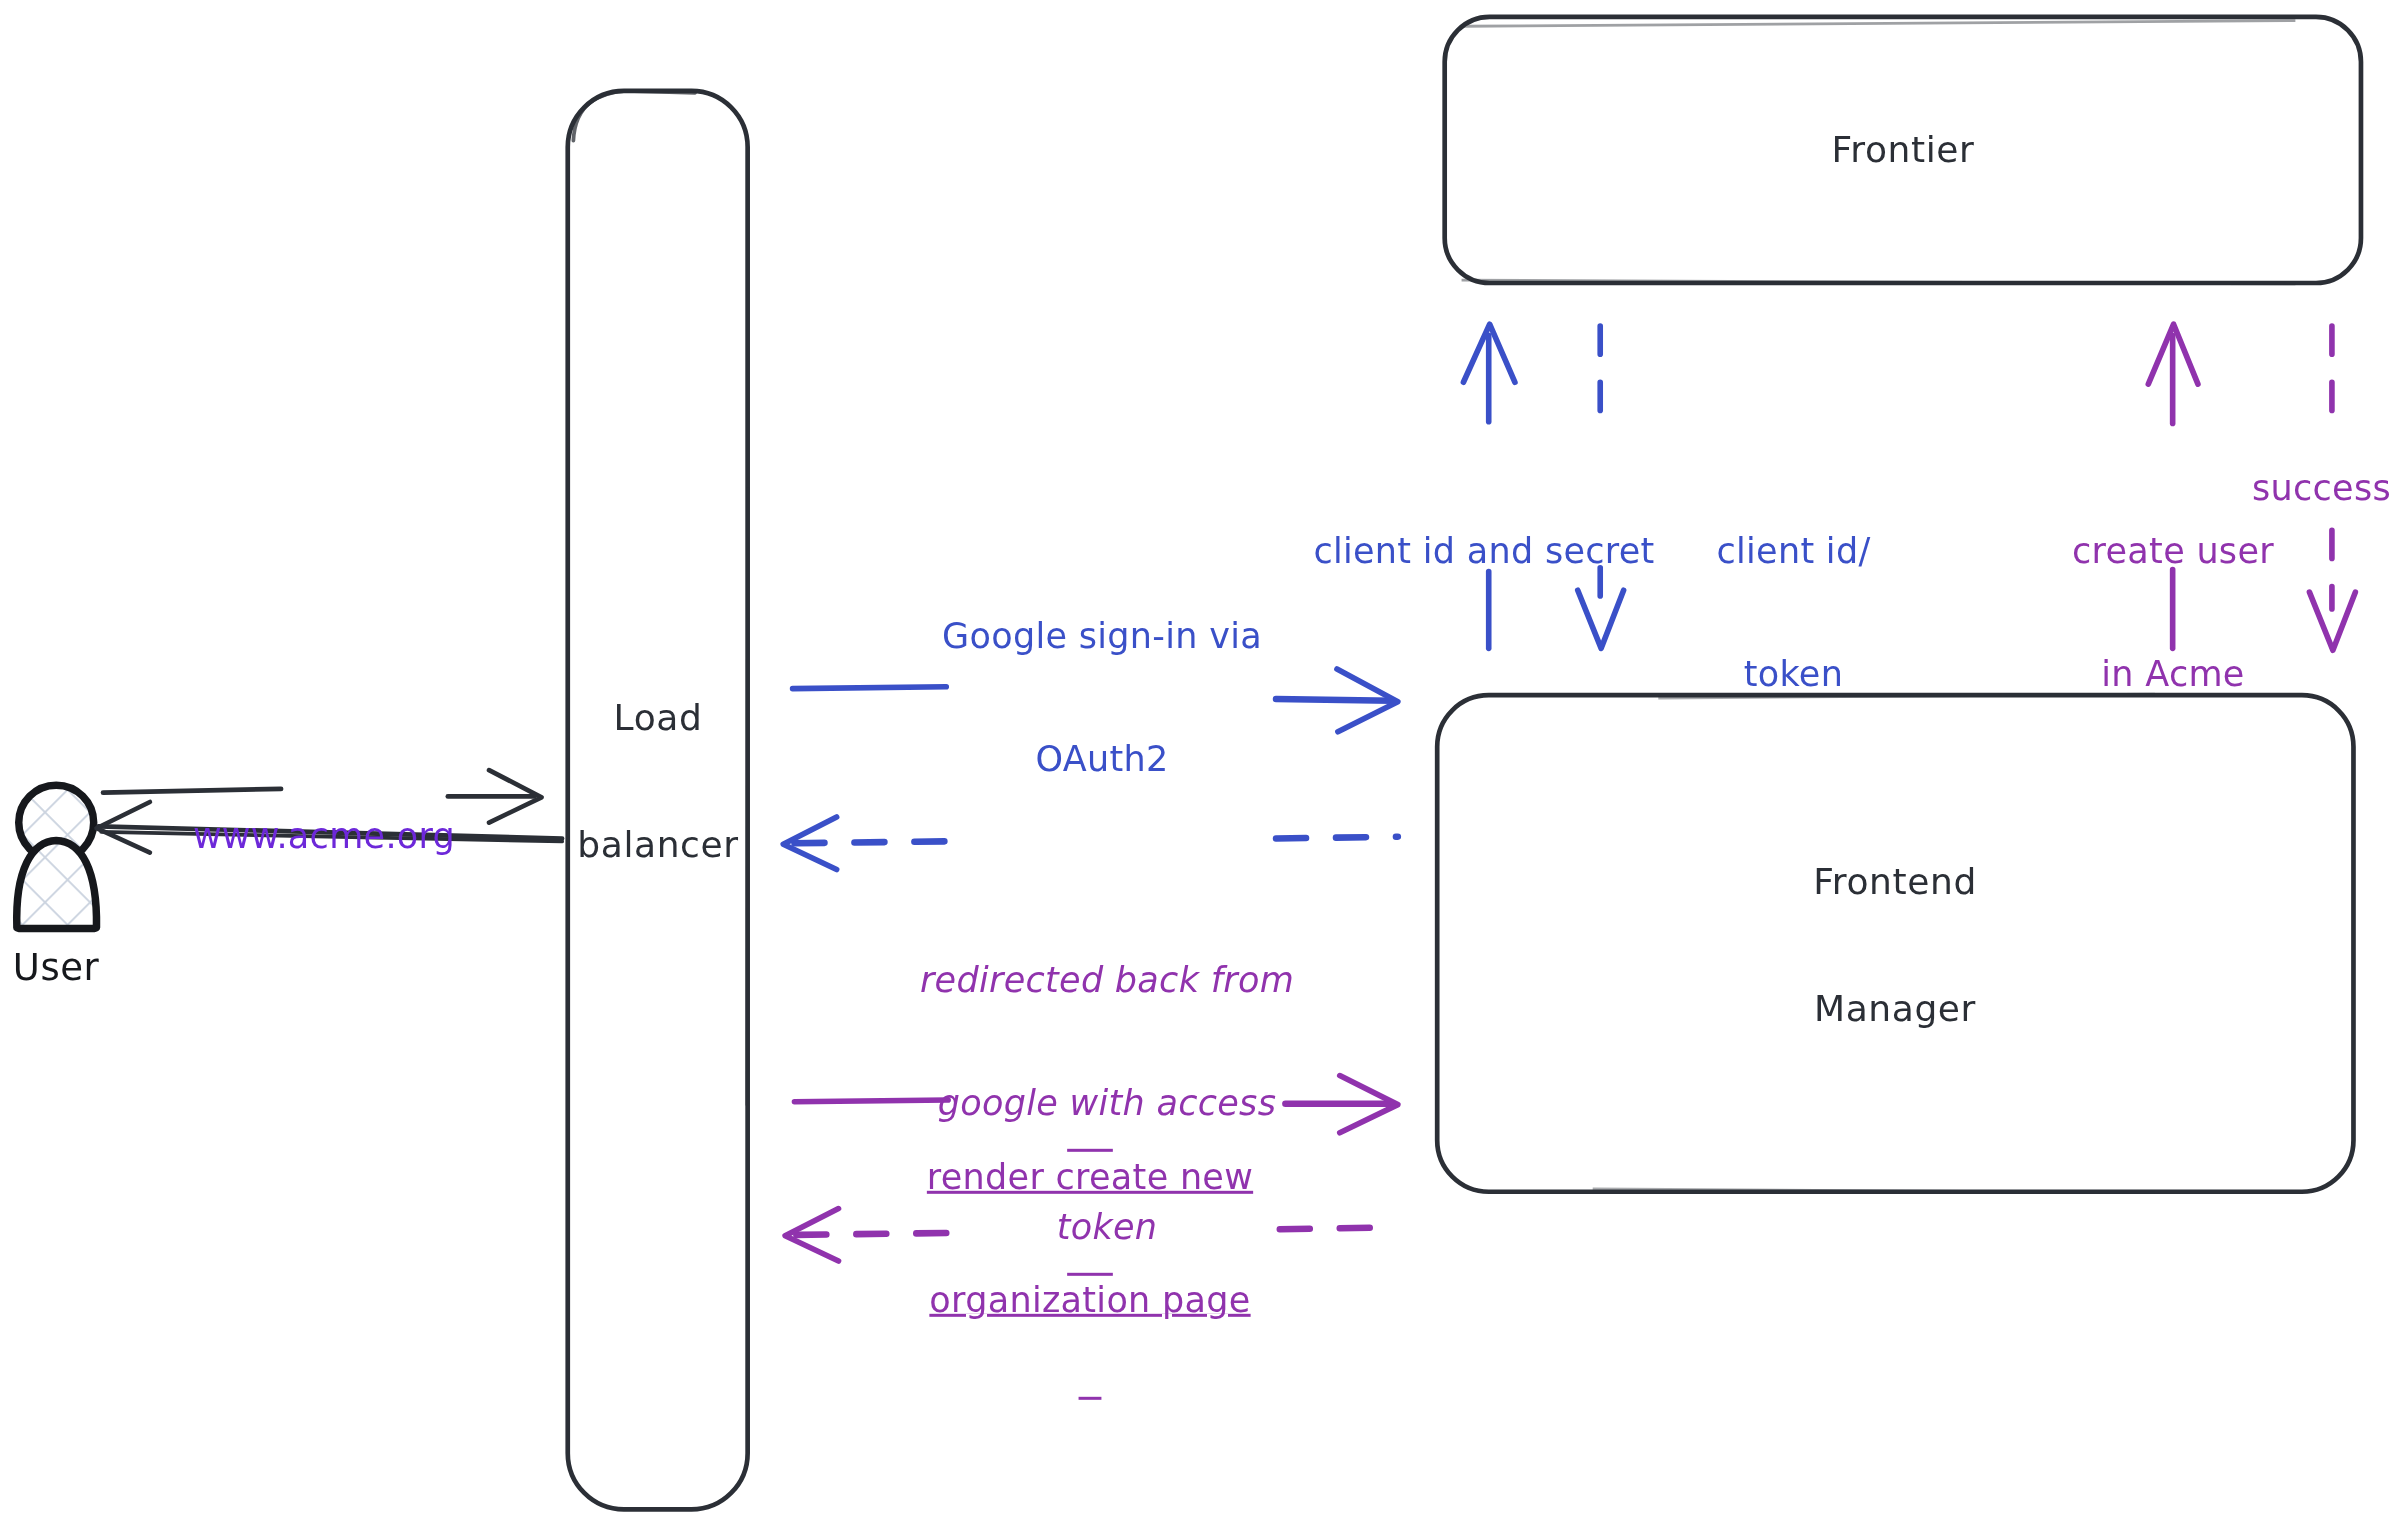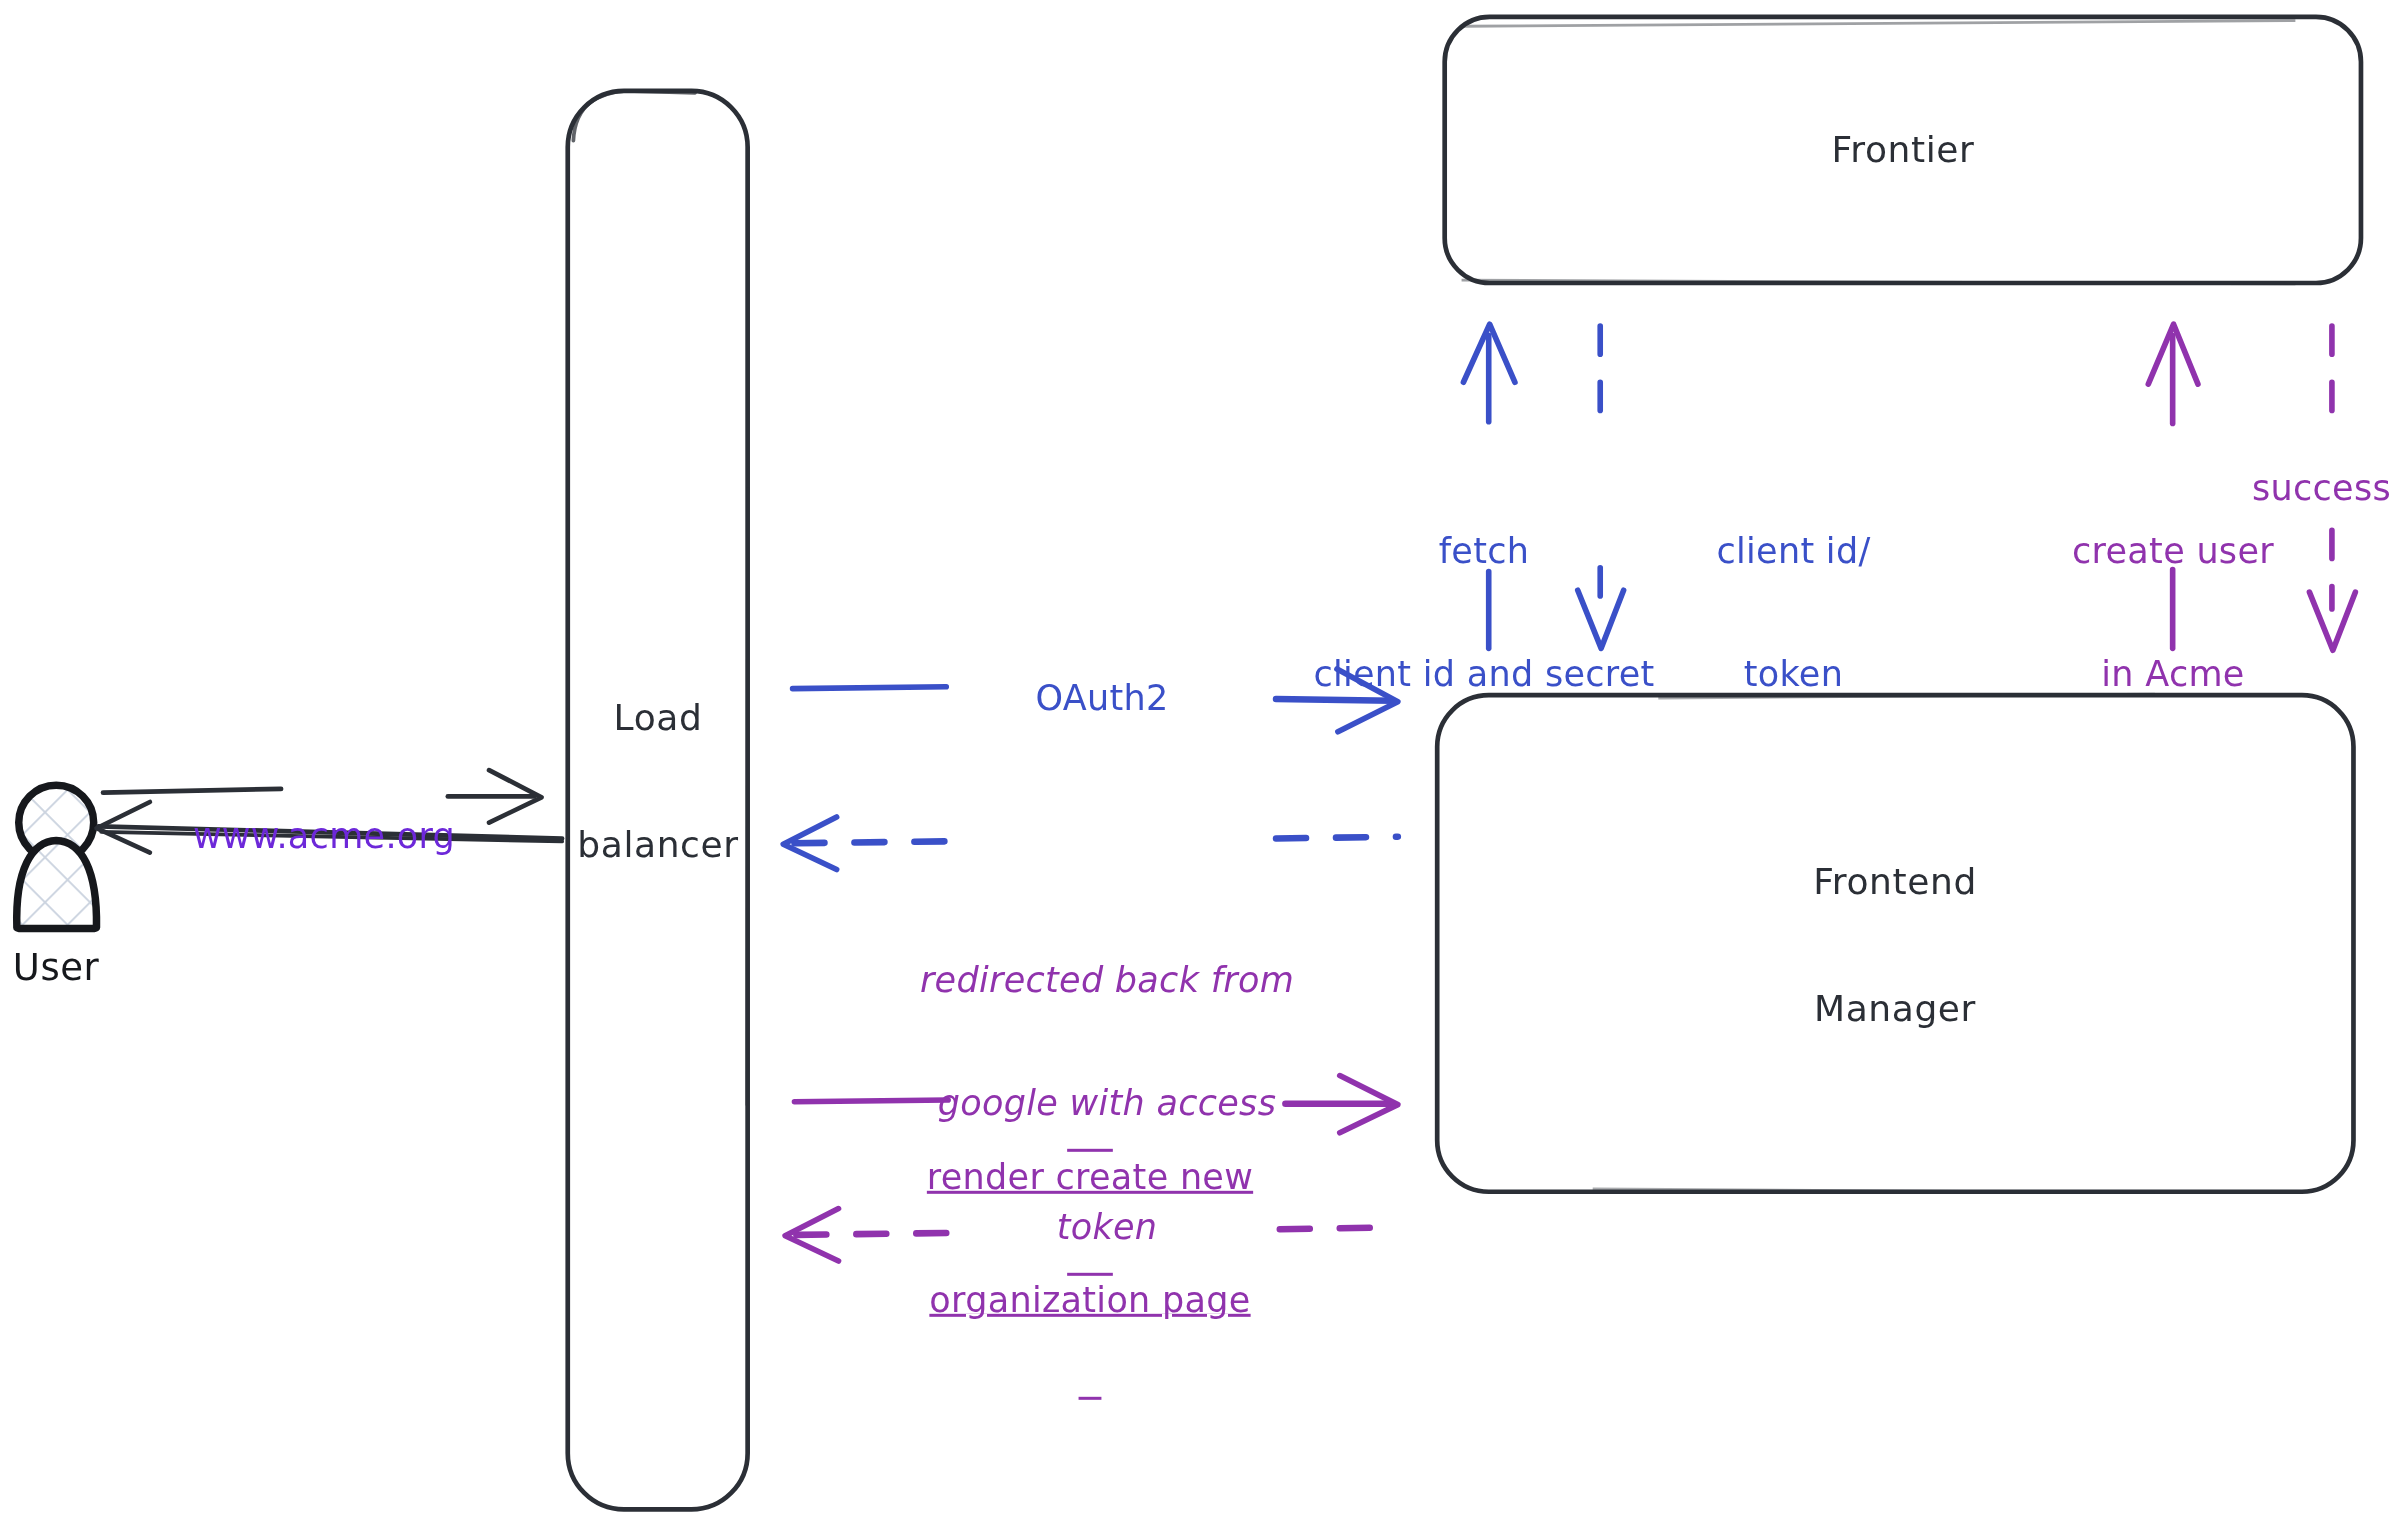--- a/index.html
+++ b/index.html
@@ -153,37 +153,37 @@
   <div class="lbl node-label c" style="left:1903px;top:150px;width:375px;">Frontier</div>
 
   <div class="lbl node-label c" style="left:1895px;top:946px;width:375px;">
     <div>Frontend</div>
     <div>Manager</div>
   </div>
 
   <div class="lbl edge-label dark c" style="left:324px;top:797px;width:281px;">www.acme.org</div>
 
   <div class="lbl edge-label blue c" style="left:1102px;top:698px;width:412px;">
+    <div>Google sign-in via</div>
     <div>OAuth2</div>
   </div>
 
 
   <div class="lbl edge-label purple c" style="left:1107px;top:1104px;width:431px;font-style:italic;">
     <div>redirected back from</div>
     <div>google with access</div>
     <div>token</div>
   </div>
 
   <div class="lbl edge-label purple c" style="left:1090px;top:1239px;width:431px;text-decoration:underline;">
     <div>render create new</div>
     <div>organization page</div>
   </div>
 
   <div class="lbl edge-label blue" style="left:1304px;top:448px;width:375px;text-align:center;">
-    <div style="width:375px;text-align:center;position:relative;left:-7.5px;">fetch</div>
     <div style="width:394px;text-align:center;position:relative;left:-17px;">client id and secret</div>
   </div>
 
   <div class="lbl edge-label blue" style="left:1686px;top:448px;width:215px;text-align:center;">
     <div>client id/</div>
     <div>token</div>
   </div>
 
   <div class="lbl edge-label purple" style="left:2039px;top:448px;width:268px;text-align:center;">
     <div>create user</div>

